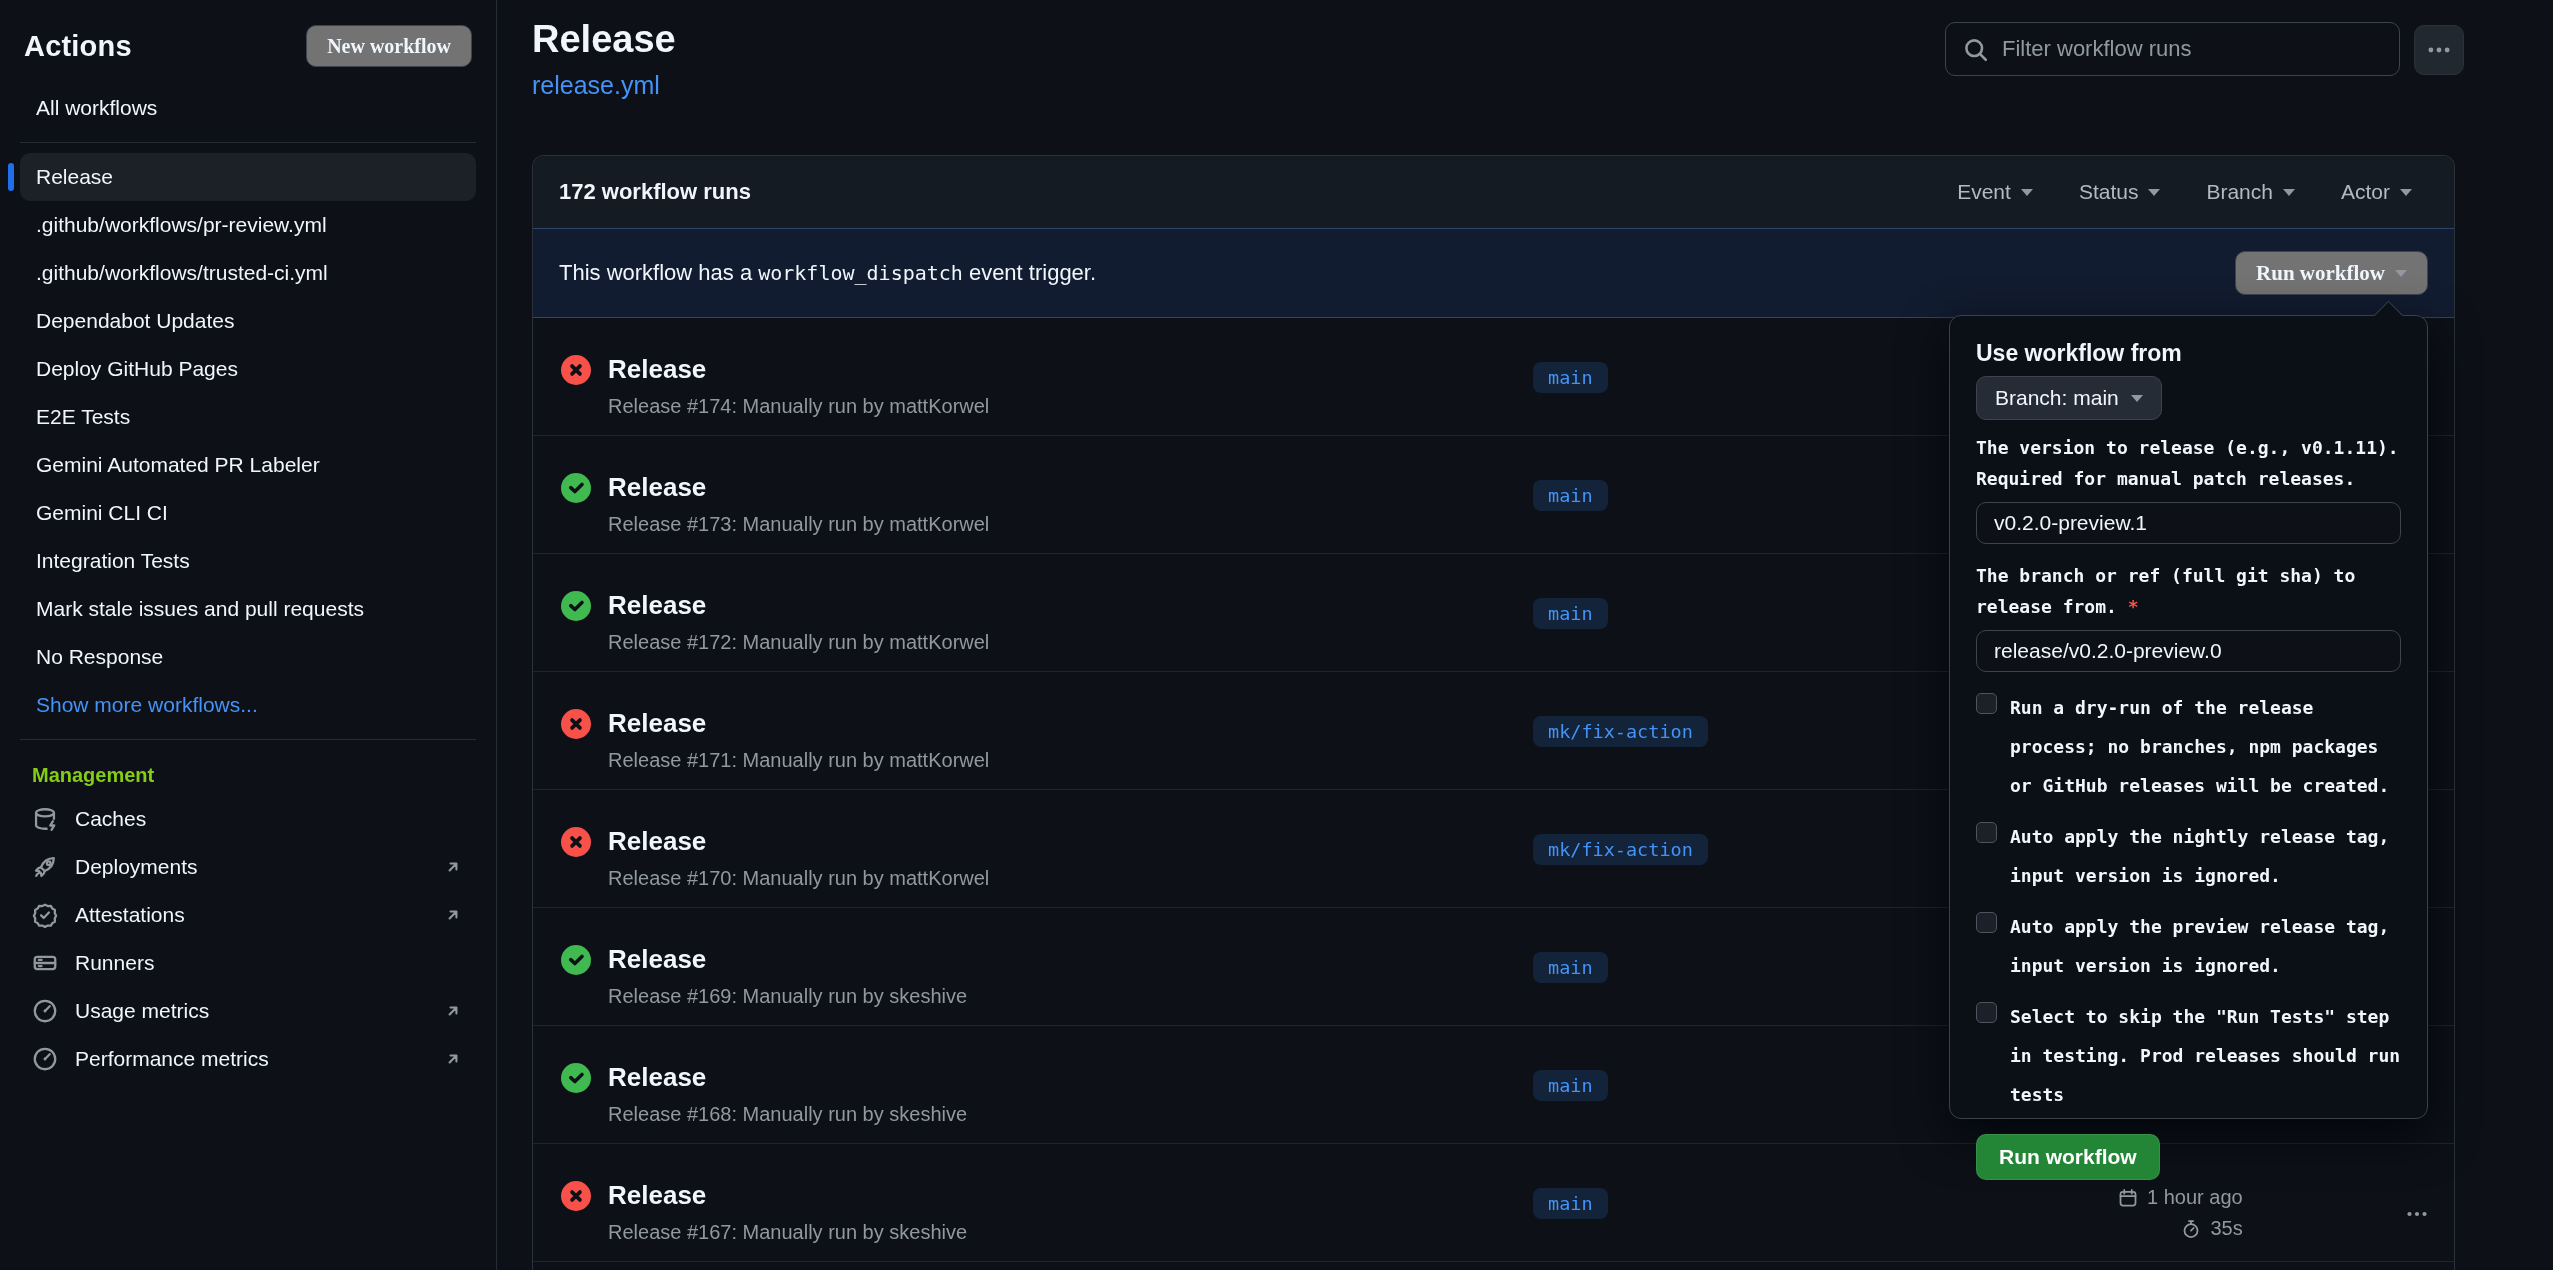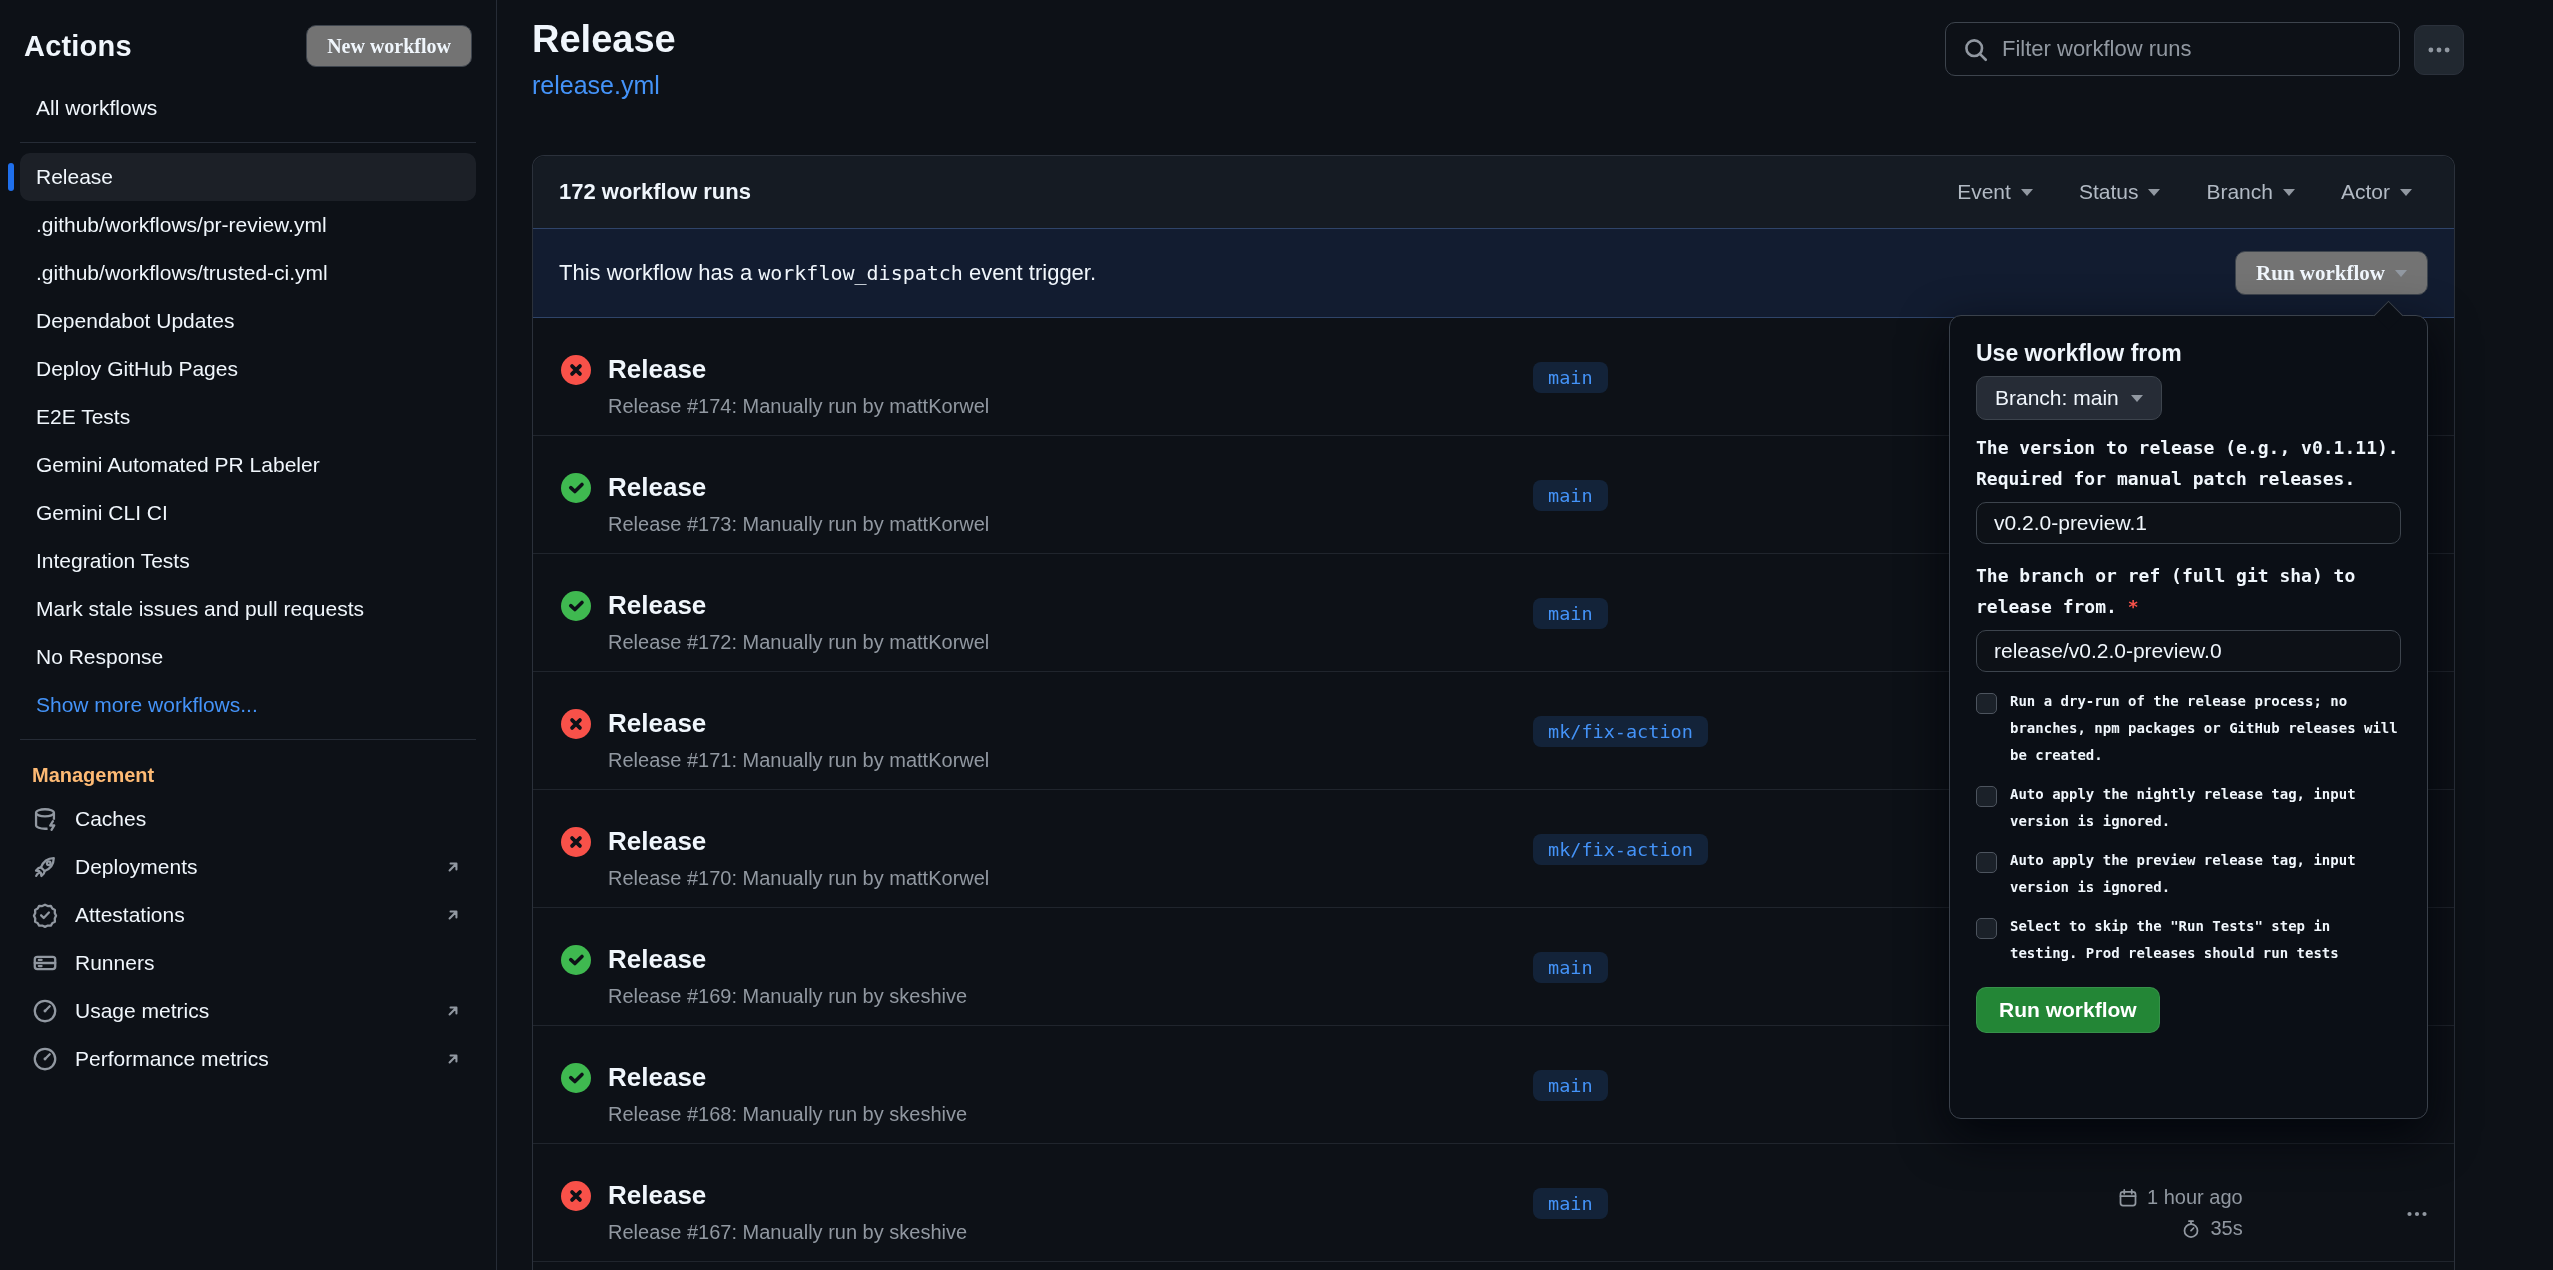--- a/index.html
+++ b/index.html
@@ -19,21 +19,21 @@
   .side-item { height:48px; display:flex; align-items:center; padding:0 12px; font-size:21px;
     color:#f0f6fc; border-radius:10px; cursor:pointer; }
   .all-workflows { margin-top:16px; }
   .side-divider { border:none; border-top:1px solid #262c36; margin:10px -4px; }
   .workflow-list { list-style:none; margin:0 -4px; }
   .workflow-list .side-item { position:relative; padding-left:16px; white-space:nowrap; }
   .workflow-list .side-item.selected { background:rgba(101,108,118,.18); }
   .workflow-list .side-item.selected::before { content:""; position:absolute; left:-12px; top:10px;
     width:6px; height:28px; border-radius:3px; background:#1f6feb; }
   .link-blue { color:#4493f8 !important; }
-  .mgmt-title { margin:24px 0 8px 0; padding-left:8px; color:#fdba74; font-size:20px; font-weight:700; }
+  .mgmt-title { margin:24px 0 8px 0; padding-left:8px; color:#84cc16; font-size:20px; font-weight:700; }
   .mgmt-list { list-style:none; margin:0 -4px; }
   .mgmt-item { height:48px; display:flex; align-items:center; gap:17px; padding:0 12px;
     font-size:21px; color:#f0f6fc; border-radius:10px; cursor:pointer; }
   .mgmt-item .mi { width:26px; height:26px; color:#9198a1; flex:none; }
   .mgmt-item .ext { margin-left:auto; width:22px; height:22px; color:#9198a1; }
   svg { display:block; }
 
   
   .main { position:absolute; left:497px; right:0; top:0; bottom:0; }
   .main-head { position:relative; padding:18px 0 0 35px; }
@@ -96,22 +96,22 @@
     line-height:31px; margin-top:12px; }
   .mono-help.mt { margin-top:16px; }
   .req-star { color:#f85149; }
   .panel-input { display:block; width:100%; height:42px; margin-top:8px; background:#0d1117;
     border:1px solid #3d444d; border-radius:10px; color:#f0f6fc; font-size:21px;
     font-family:inherit; padding:0 17px; outline:none; }
   .cb-row { display:flex; gap:13px; margin-top:12px; }
   .cb-row.first { margin-top:16px; }
   .checkbox { width:21px; height:21px; margin-top:5px; flex:none; background:#1b2129;
     border:1px solid #4d545e; border-radius:5px; cursor:pointer; }
-  .cb-label { font-family:"DejaVu Sans Mono", monospace; font-weight:700; font-size:14px;
-    line-height:27px; width:394px; }
+  .cb-label { font-family:"DejaVu Sans Mono", monospace; font-weight:700; font-size:18px;
+    line-height:39px; width:394px; }
   .btn-green { margin-top:20px; height:46px; padding:0 22px; background:#238636;
     border:1px solid rgba(240,246,252,.1); border-radius:10px; color:#ffffff;
     font-size:21px; font-weight:700; font-family:inherit; cursor:pointer; }
 </style>
 </head>
 <body>
 
 <div class="app">
 
   <aside class="sidebar">

